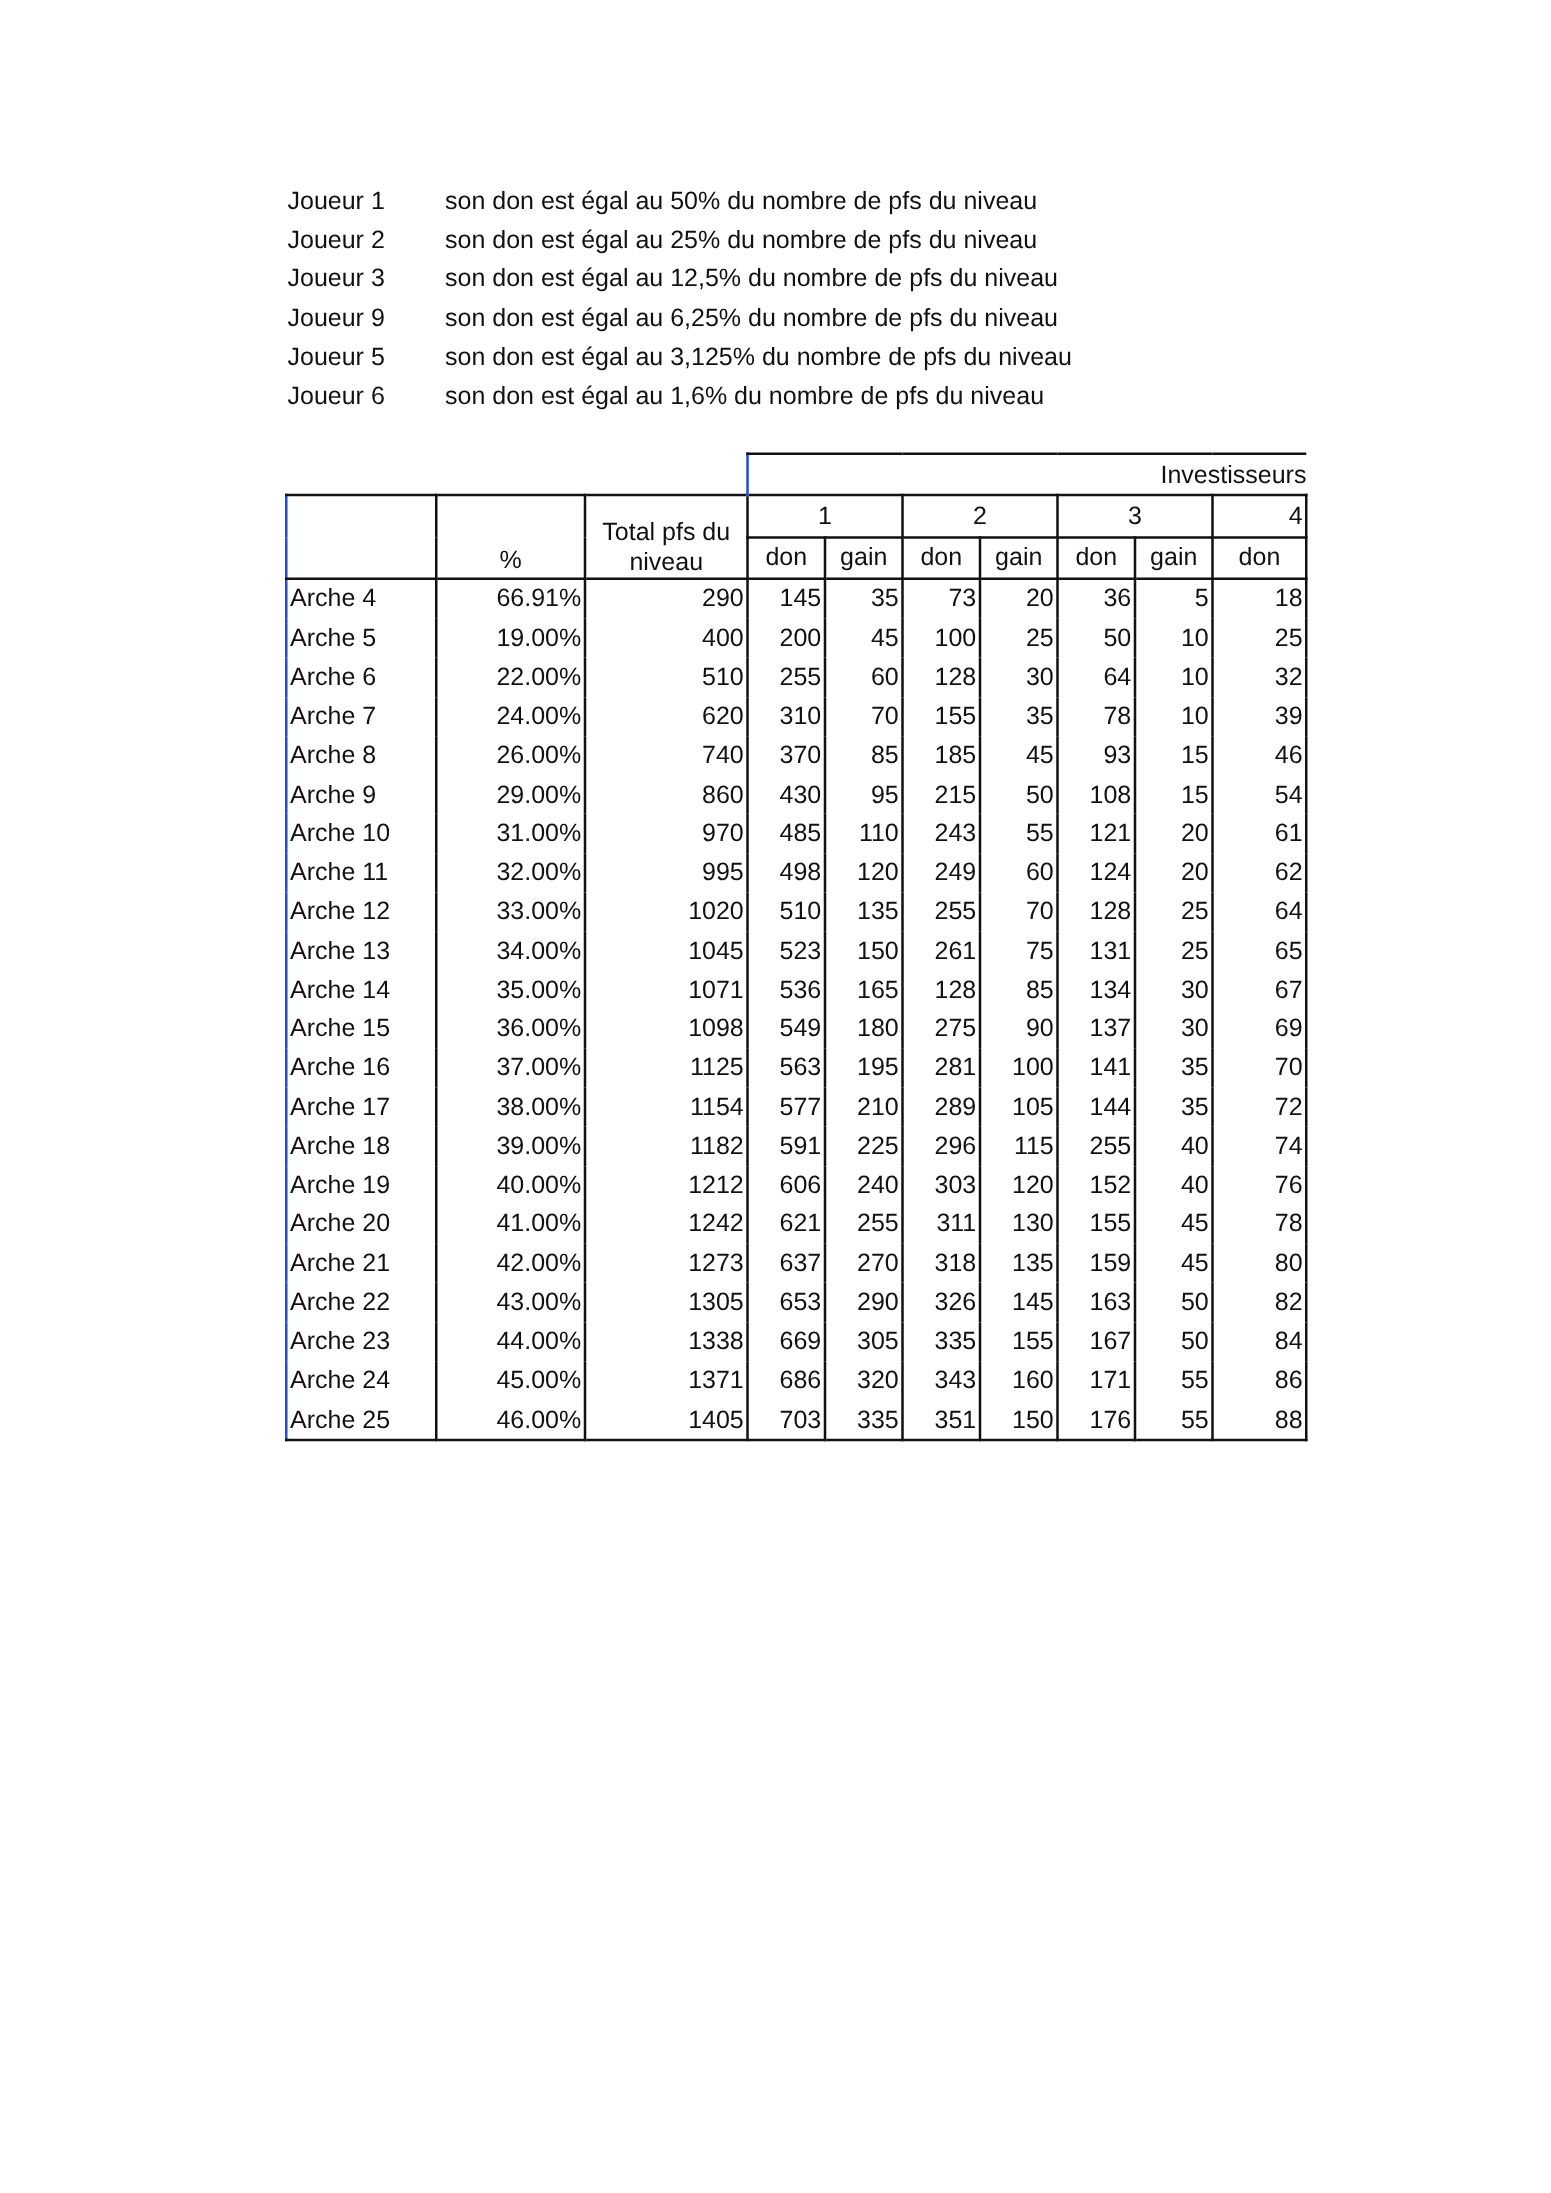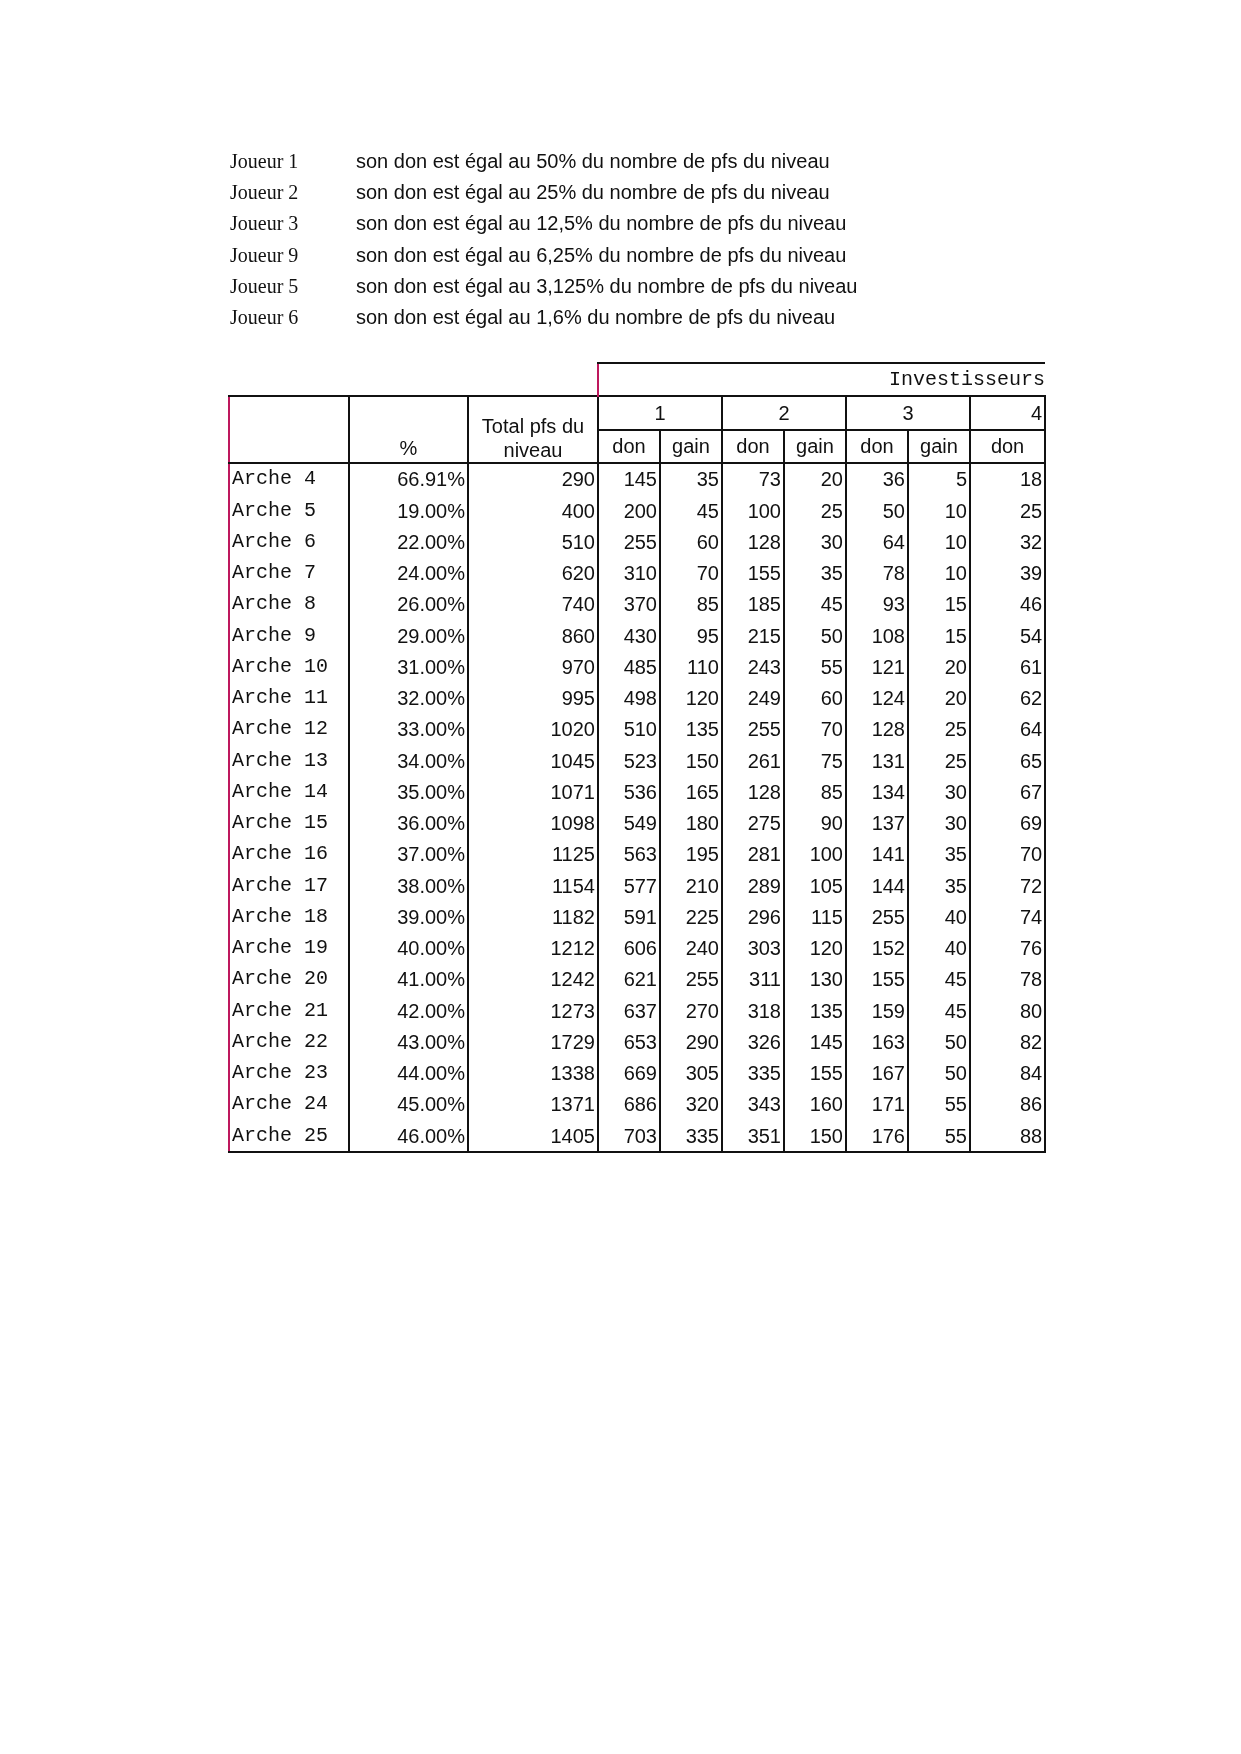--- a/index.html
+++ b/index.html
@@ -1,30 +1,30 @@
 <!DOCTYPE html>
 <html><head>
 <meta charset="utf-8">
 <style>
   html, body { margin: 0; padding: 0; background: #ffffff; }
   body { width: 1241px; height: 1754px; position: relative; overflow: hidden;
          font-family: "Liberation Sans", "DejaVu Sans", sans-serif; color: #111; }
   .legend { position: absolute; left: 230px; top: 146px; }
   .legend-row { position: relative; height: 31.2px; line-height: 31.2px; font-size: 20px; white-space: nowrap; }
-  .legend-row .lbl { position: absolute; left: 0; font-family: Liberation Serif, serif; }
+  .legend-row .lbl { position: absolute; left: 0; }
   .legend-row .txt { position: absolute; left: 126px; text-align: right; }
 
   table.sheet { position: absolute; left: 228px; top: 362px; border-collapse: collapse;
                 table-layout: fixed; font-size: 20px; }
   table.sheet td { padding: 0 2px; height: 31.25px; line-height: 28px; white-space: nowrap; overflow: hidden; }
   .c0 { width: 120px; } .c1 { width: 119px; } .c2 { width: 130px; }
   .cn { width: 62px; }
   .num { text-align: right; }
   .ctr { text-align: center; }
-  .bl { border-left: 2px solid #be185d; font-family: Liberation Mono, monospace; }
+  .bl { border-left: 2px solid #1d4ed8; }
   .br { border-right: 2px solid #111; }
   .bt { border-top: 2px solid #111; }
   .bb { border-bottom: 2px solid #111; }
   .inv-title { text-align: right; padding-right: 0 !important; overflow: visible !important; }
   .clip4 { overflow: hidden; text-align: left; padding-left: 60px !important; }
 </style>
 </head>
 <body>
 
 <div class="legend">
@@ -305,21 +305,21 @@
         <td class="num br">270</td>
         <td class="num br">318</td>
         <td class="num br">135</td>
         <td class="num br">159</td>
         <td class="num br">45</td>
         <td class="num br">80</td>
       </tr>
       <tr>
         <td class="bl br">Arche 22</td>
         <td class="num br">43.00%</td>
-        <td class="num br">1729</td>
+        <td class="num br">1305</td>
         <td class="num br">653</td>
         <td class="num br">290</td>
         <td class="num br">326</td>
         <td class="num br">145</td>
         <td class="num br">163</td>
         <td class="num br">50</td>
         <td class="num br">82</td>
       </tr>
       <tr>
         <td class="bl br">Arche 23</td>

